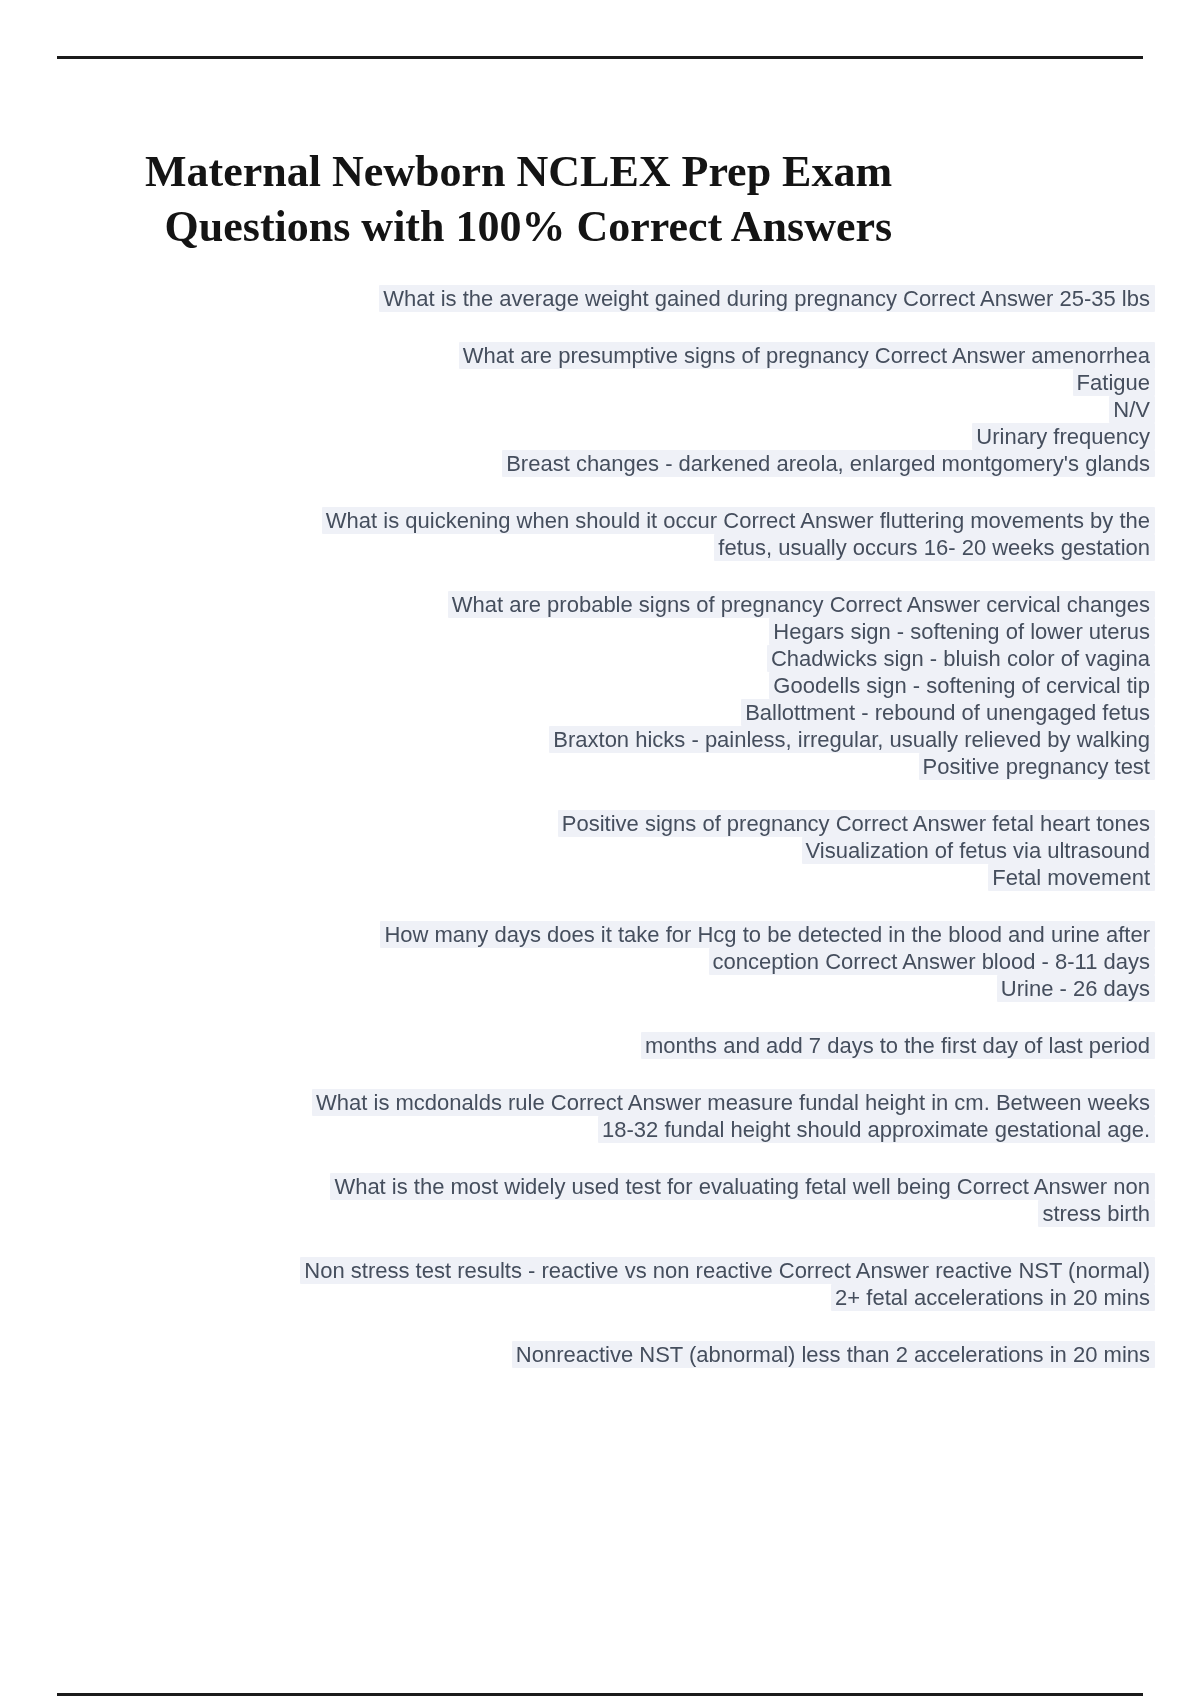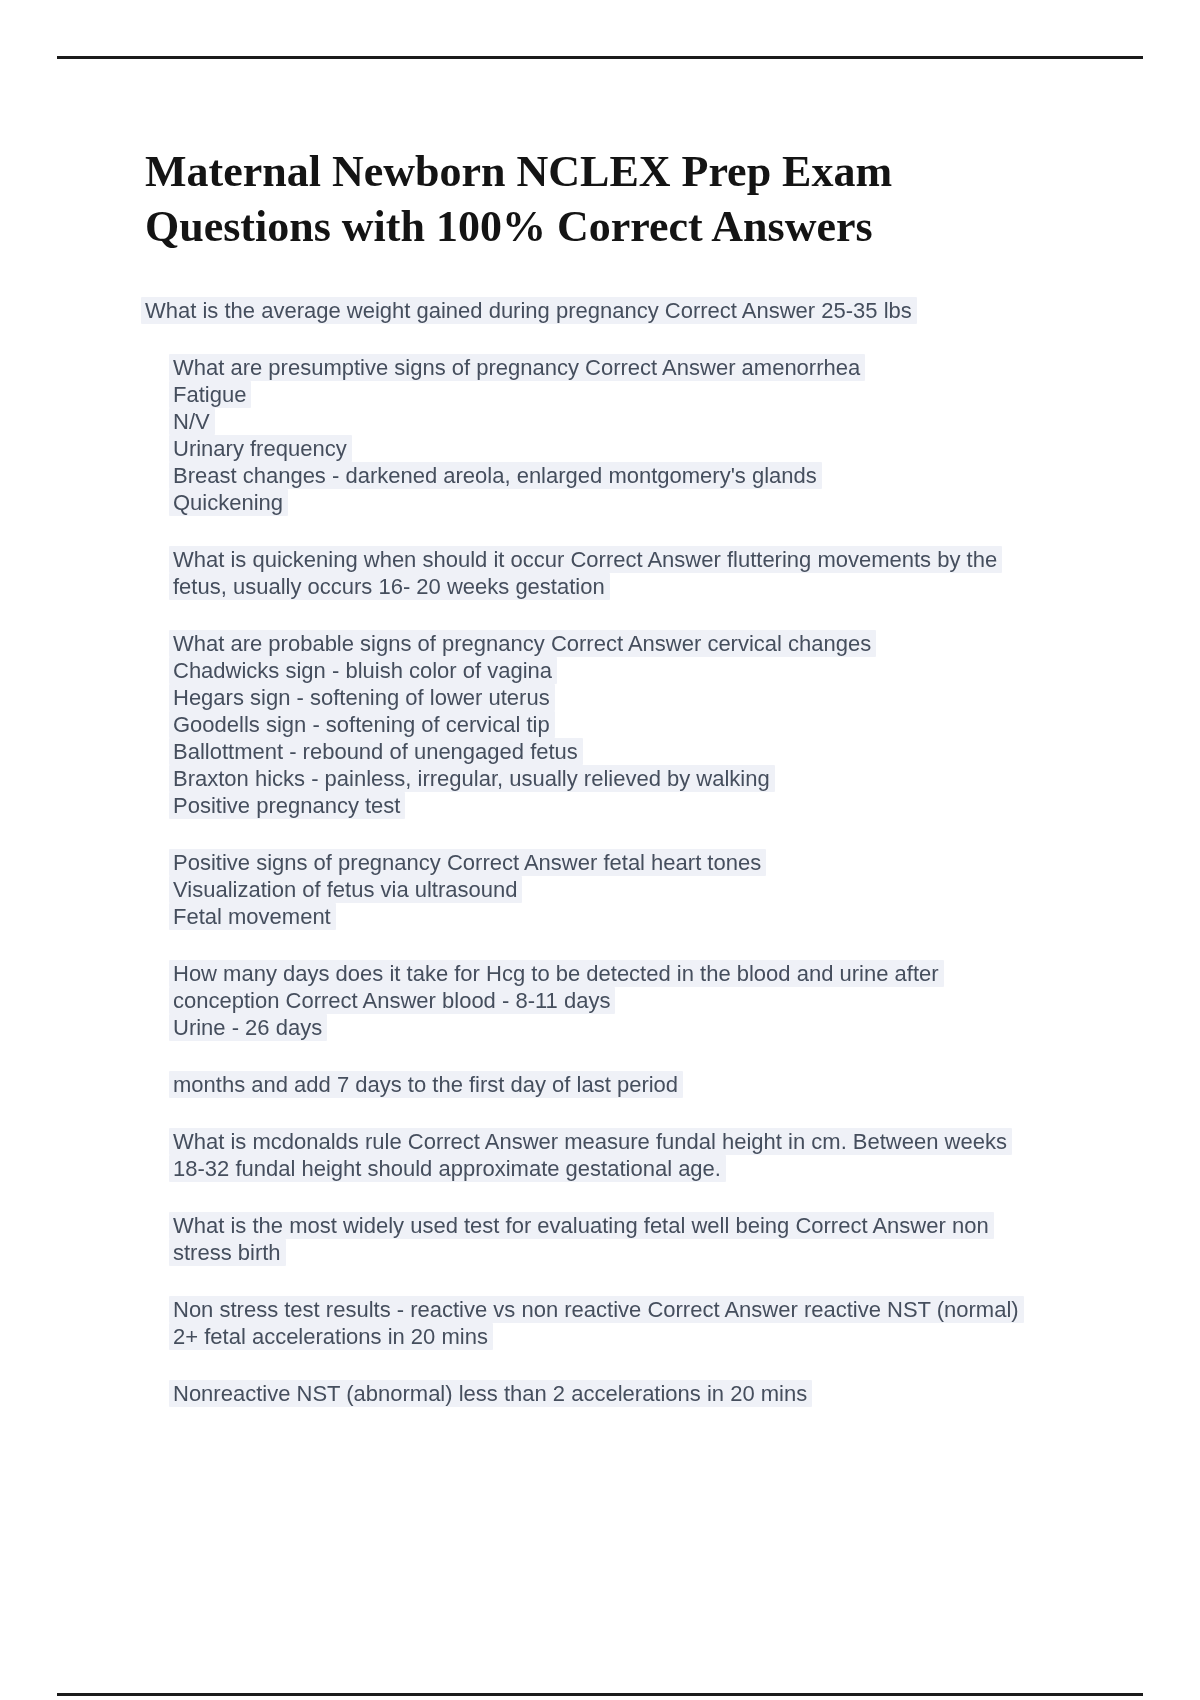--- a/index.html
+++ b/index.html
@@ -3,20 +3,21 @@
 <meta charset="utf-8">
 <style>
   html, body { margin: 0; padding: 0; background: #ffffff; }
   .page {
     position: relative;
     width: 1200px;
     height: 1700px;
     background: var(--page-bg, #ffffff);
     overflow: hidden;
     font-family: "Liberation Sans", sans-serif;
+    text-align: right;
   }
   .rule {
     position: absolute;
     left: 57px;
     width: 1086px;
     height: 3px;
     background: var(--rule-color, #1b1b1b);
   }
   .rule-top { top: 56px; }
   .rule-bottom { top: 1693px; }
@@ -28,21 +29,21 @@
     font-family: "Liberation Serif", serif;
     font-weight: bold;
     font-size: 44px;
     line-height: 55px;
     color: var(--title-color, #141414);
   }
   .title-line { display: block; white-space: nowrap; }
   .doc-body {
     position: absolute;
     left: 145px;
-    top: 297px;
+    top: 285px;
     width: 1010px;
     font-size: 22px;
     line-height: 27px;
     color: var(--text-color, #454e5d);
   }
   .para { margin: 0; }
   .para + .para { margin-top: 30px; margin-left: 28px; }
   .line { white-space: nowrap; height: 27px; }
   .hl {
     background: var(--hl-color, #eff1f7);
@@ -65,30 +66,29 @@
   <div class="doc-body">
       <div class="para">
         <div class="line"><span class="hl">What is the average weight gained during pregnancy Correct Answer 25-35 lbs</span></div>
       </div>
       <div class="para">
         <div class="line"><span class="hl">What are presumptive signs of pregnancy Correct Answer amenorrhea</span></div>
         <div class="line"><span class="hl">Fatigue</span></div>
         <div class="line"><span class="hl">N/V</span></div>
         <div class="line"><span class="hl">Urinary frequency</span></div>
         <div class="line"><span class="hl">Breast changes - darkened areola, enlarged montgomery's glands</span></div>
-        <div class="line"><span class="hl">Quickening</span></div>
       </div>
       <div class="para">
         <div class="line"><span class="hl">What is quickening when should it occur Correct Answer fluttering movements by the</span></div>
         <div class="line"><span class="hl">fetus, usually occurs 16- 20 weeks gestation</span></div>
       </div>
       <div class="para">
         <div class="line"><span class="hl">What are probable signs of pregnancy Correct Answer cervical changes</span></div>
+        <div class="line"><span class="hl">Hegars sign - softening of lower uterus</span></div>
         <div class="line"><span class="hl">Chadwicks sign - bluish color of vagina</span></div>
-        <div class="line"><span class="hl">Hegars sign - softening of lower uterus</span></div>
         <div class="line"><span class="hl">Goodells sign - softening of cervical tip</span></div>
         <div class="line"><span class="hl">Ballottment - rebound of unengaged fetus</span></div>
         <div class="line"><span class="hl">Braxton hicks - painless, irregular, usually relieved by walking</span></div>
         <div class="line"><span class="hl">Positive pregnancy test</span></div>
       </div>
       <div class="para">
         <div class="line"><span class="hl">Positive signs of pregnancy Correct Answer fetal heart tones</span></div>
         <div class="line"><span class="hl">Visualization of fetus via ultrasound</span></div>
         <div class="line"><span class="hl">Fetal movement</span></div>
       </div>

